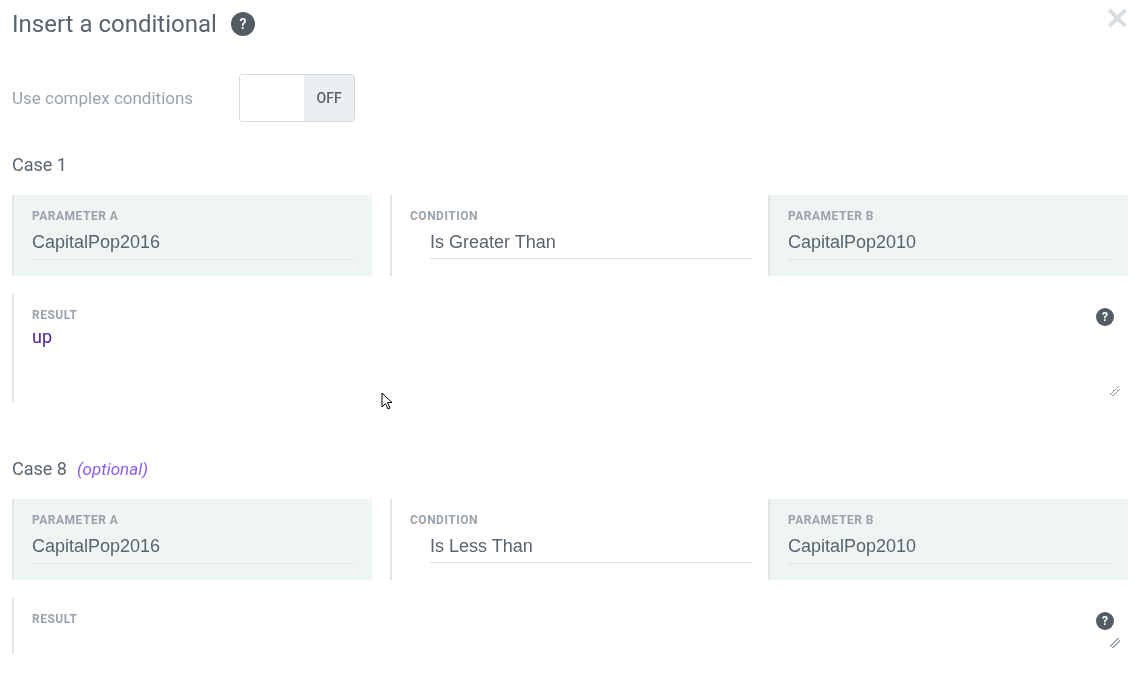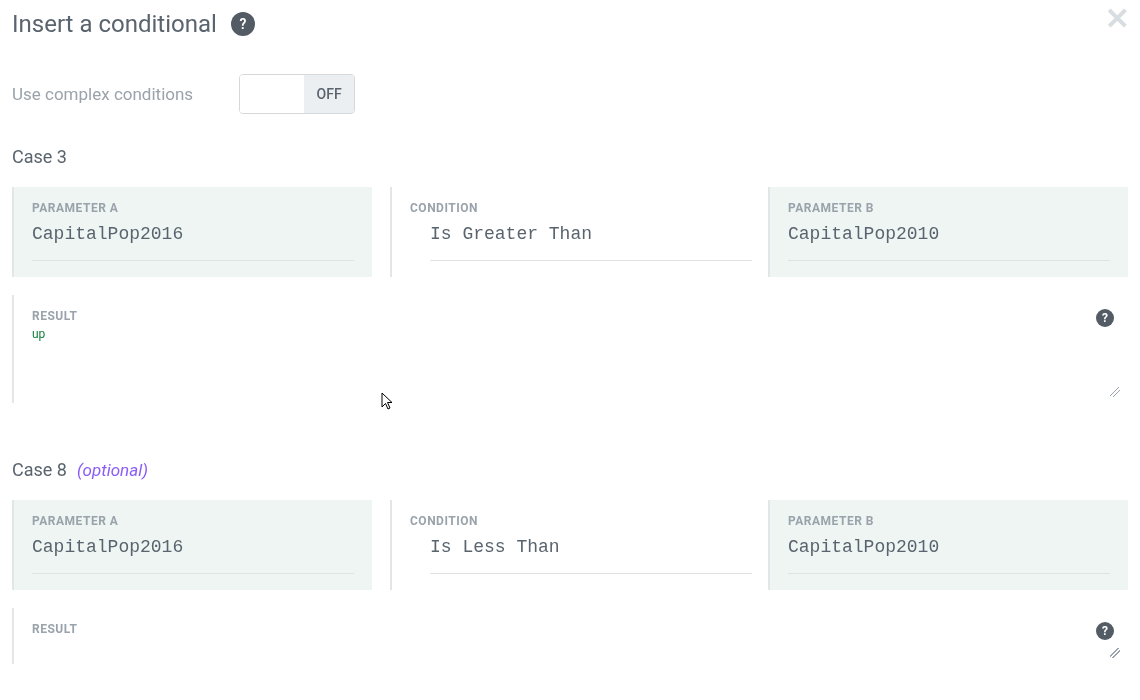--- a/index.html
+++ b/index.html
@@ -21,21 +21,21 @@
       cursor: pointer;
     }
     .close-x {
       position: absolute; top: 4px; right: 10px;
       font-size: 30px; color: #d8dde1; font-weight: 700; cursor: pointer; line-height: 1;
     }
     .complex-row { display: flex; align-items: center; gap: 46px; margin-bottom: 32px; }
     .complex-label { font-size: 17px; color: #9aa3ab; }
     .toggle {
       display: inline-flex; border: 1px solid #d6d9dc; border-radius: 4px;
-      overflow: hidden; height: 40px; cursor: pointer;
+      overflow: hidden; height: 48px; cursor: pointer;
     }
     .toggle .left { width: 64px; background: #fff; }
     .toggle .right {
       width: 50px; background: #eceff1; color: #5a646e;
       display: flex; align-items: center; justify-content: center;
       font-size: 14px; font-weight: 500;
     }
     .case-heading { display:flex; gap:10px; align-items:baseline; font-size: 18px; color: #5a646e; font-weight: 400; margin-bottom: 20px; }
     .case-heading .opt { color:#8b5cf6; font-style: italic; font-size:17px; }
     .row3 { display: flex; gap: 18px; margin-bottom: 18px; }
@@ -45,32 +45,32 @@
       position: relative;
     }
     .card.green { background: #eef5f3; }
     .label {
       font-size: 12px; color: #9aa3ab; font-weight: 700;
       letter-spacing: 0.5px; text-transform: uppercase; margin-bottom: 9px;
     }
     .value,.select-value {
       font-size: 18px; color: #5a646e; font-weight: 400;
       border: none; background: transparent; width: 100%;
-      border-bottom: 1px solid #e0e3e6; padding-bottom: 16px;
-      outline: none; font-family: Liberation Mono, monospace;
+      border-bottom: 1px solid #e0e3e6; padding-bottom: 6px;
+      outline: none; font-family: Liberation Sans, sans-serif;
     }
     select.select-value { appearance:none; -webkit-appearance:none; cursor:pointer;margin-left:20px; }
     .result-card {
       background:#fff; border-left:2px solid #e3e6e8;
       padding: 14px 18px 24px 18px; position: relative; margin-bottom: 56px;
     }
     .result-card .label { margin-bottom: 4px; }
     .result-card textarea {
       border:none; outline:none; resize:none; width:100%;
-      font-size:12px; color:#15803d; font-family:inherit;
+      font-size:18px; color:#4c1d95; font-family:inherit;
       height: 48px; background:transparent;
     }
     .help-small {
       position:absolute; top:14px; right:14px;
       width:18px; height:18px; border-radius:50%;
       background:#535b64; color:#fff;
       display:flex; align-items:center; justify-content:center;
       font-size:12px; font-weight:700; cursor:pointer;
     }
     .resize-grip {
@@ -97,21 +97,21 @@
 
 <div class="complex-row">
   <span class="complex-label">Use complex conditions</span>
   <div class="toggle">
     <div class="left"></div>
     <div class="right">OFF</div>
   </div>
 </div>
 
 <div class="case-heading">
-  <span>Case 3</span>
+  <span>Case 1</span>
 </div>
 
 <div class="row3">
   <div class="card green">
     <div class="label">PARAMETER A</div>
     <input class="value" value="CapitalPop2016" style="">
   </div>
   <div class="card">
     <div class="label">CONDITION</div>
     <select class="select-value">

